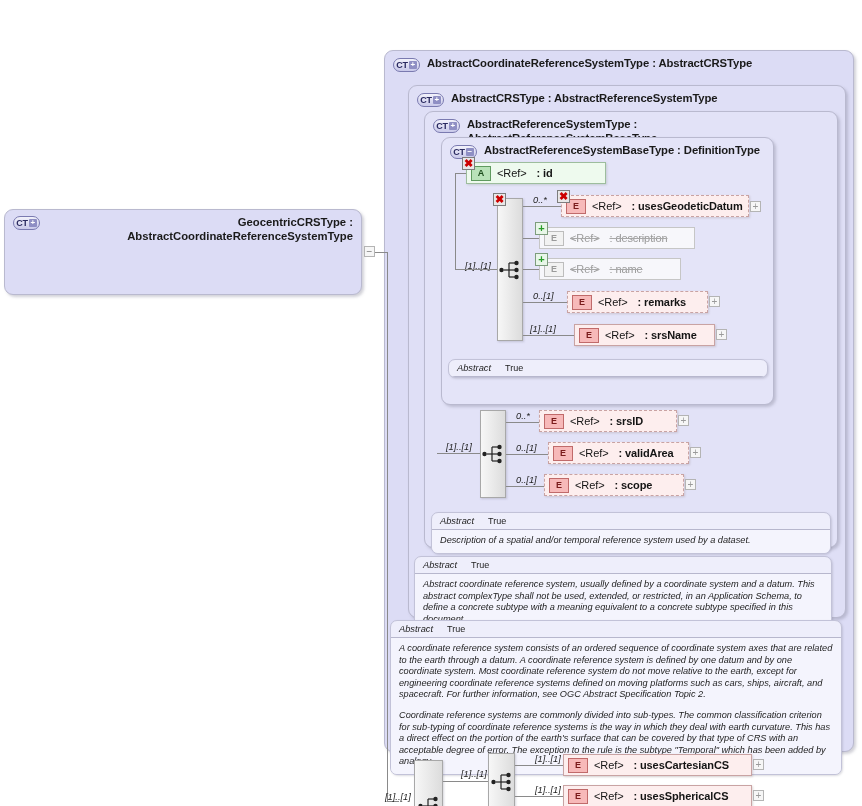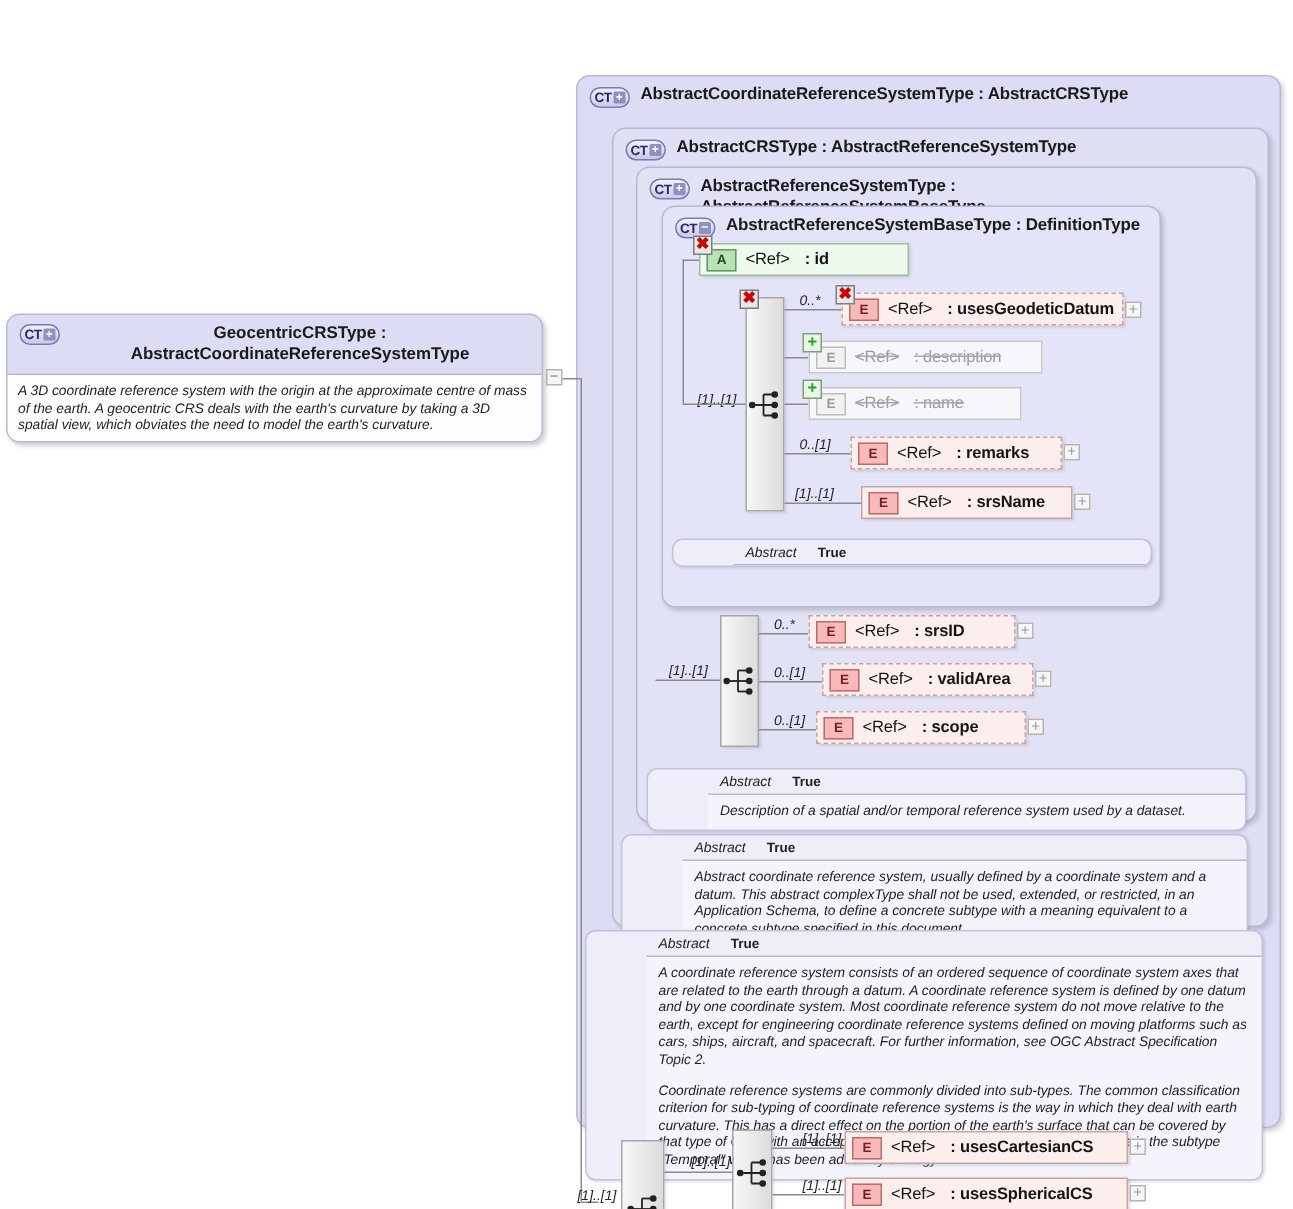--- a/index.html
+++ b/index.html
@@ -85,51 +85,50 @@
     overflow: hidden;
   }
   .root-head {
     padding: 6px 8px 6px 8px;
     display: flex;
     gap: 7px;
     align-items: flex-start;
   }
   .root-title {
     font-size: 11.3px; font-weight: bold; color:#1a1a1a;
-    line-height: 13.5px; text-align: center;
+    line-height: 13.5px; text-align: right;
   }
   .root-desc {
     border-top: 1px solid #b0b0c8;
     background: #fdfdff;
     font-size: 9.2px;
     font-style: italic;
     color: #222;
     line-height: 11.5px;
     padding: 5px 7px 7px 7px;
   }
 
   
   .abstract-panel {
     position: absolute;
     background: #eeeefb;
     border: 1px solid #c2c2d8;
     border-radius: 7px;
     box-shadow: 1px 1px 2px rgba(120,120,140,0.25);
     overflow: hidden;
-    padding-left: 40px;
   }
   .abstract-row {
     display: flex;
     gap: 14px;
     padding: 3px 8px 3px 8px;
     font-size: 9.3px;
     border-bottom: 1px solid #b7b7cd;
   }
   .abstract-key { font-style: italic; color: #1d1d1d; }
-  .abstract-val { font-weight: bold; color: #1d1d1d; font-size: 9px; }
+  .abstract-val { font-weight: normal; color: #1d1d1d; font-size: 9px; }
   .abstract-text {
     padding: 5px 8px 6px 8px;
     font-size: 9.2px;
     font-style: italic;
     color: #1d1d1d;
     line-height: 11.6px;
     background: #f4f4fd;
   }
   .abstract-text p { margin: 0 0 9px 0; }
   .abstract-text p:last-child { margin-bottom: 0; }
@@ -290,21 +289,20 @@
       <div class="ct-badge">CT<span class="pm">−</span></div>
       <div class="ct-title">AbstractReferenceSystemBaseType : DefinitionType</div>
     </div>
   </div>
 
   <div class="root-box" style="left:4px; top:163px; width:358px; height:86px;">
     <div class="root-head">
       <div class="ct-badge" style="top:0px;">CT<span class="pm">+</span></div>
       <div class="root-title">GeocentricCRSType : AbstractCoordinateReferenceSystemType</div>
     </div>
-    <div class="root-desc">A 3D coordinate reference system with the origin at the approximate centre of mass of the earth. A geocentric CRS deals with the earth's curvature by taking a 3D spatial view, which obviates the need to model the earth's curvature.</div>
   </div>
 
   <div class="minus-box" style="left:364px; top:200px;">−</div>
 
   <div class="ln h" style="left:375px; top:206px; width:12px;"></div>
   <div class="ln v" style="left:387px; top:206px; height:549px;"></div>
 
   <div class="ln h" style="left:387px; top:755px; width:12px;"></div>
 
   <div class="ln v" style="left:399px; top:296px; height:0px;"></div>

